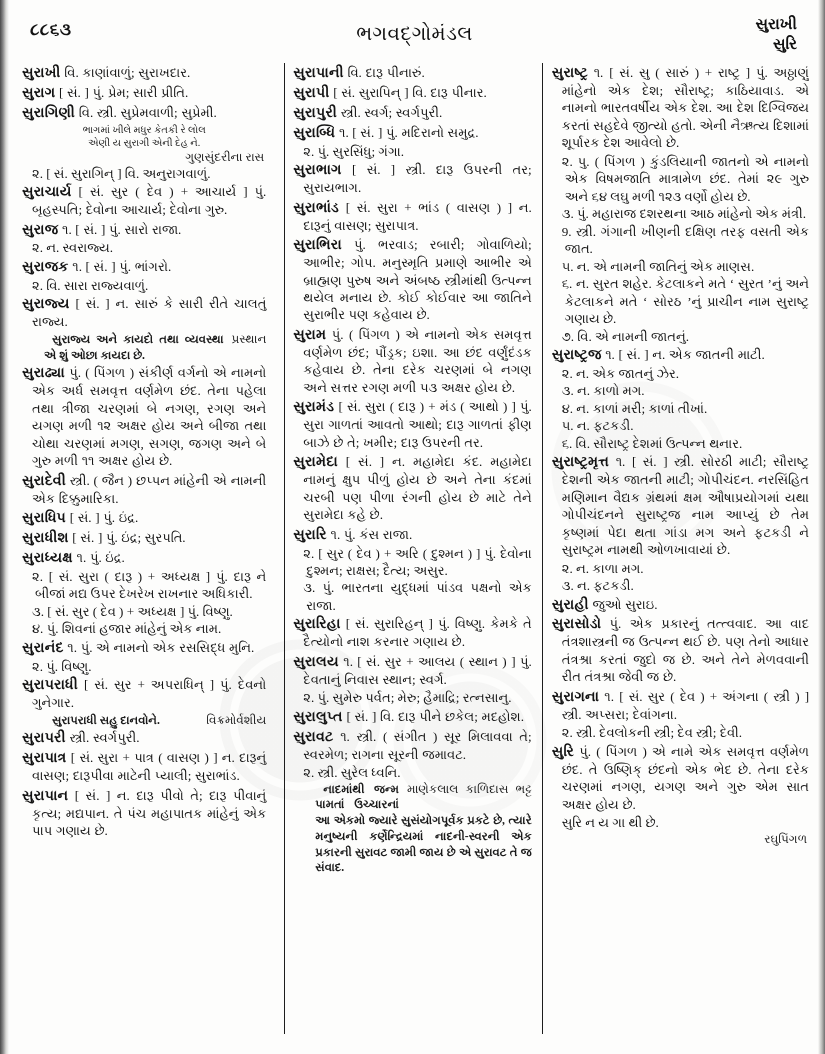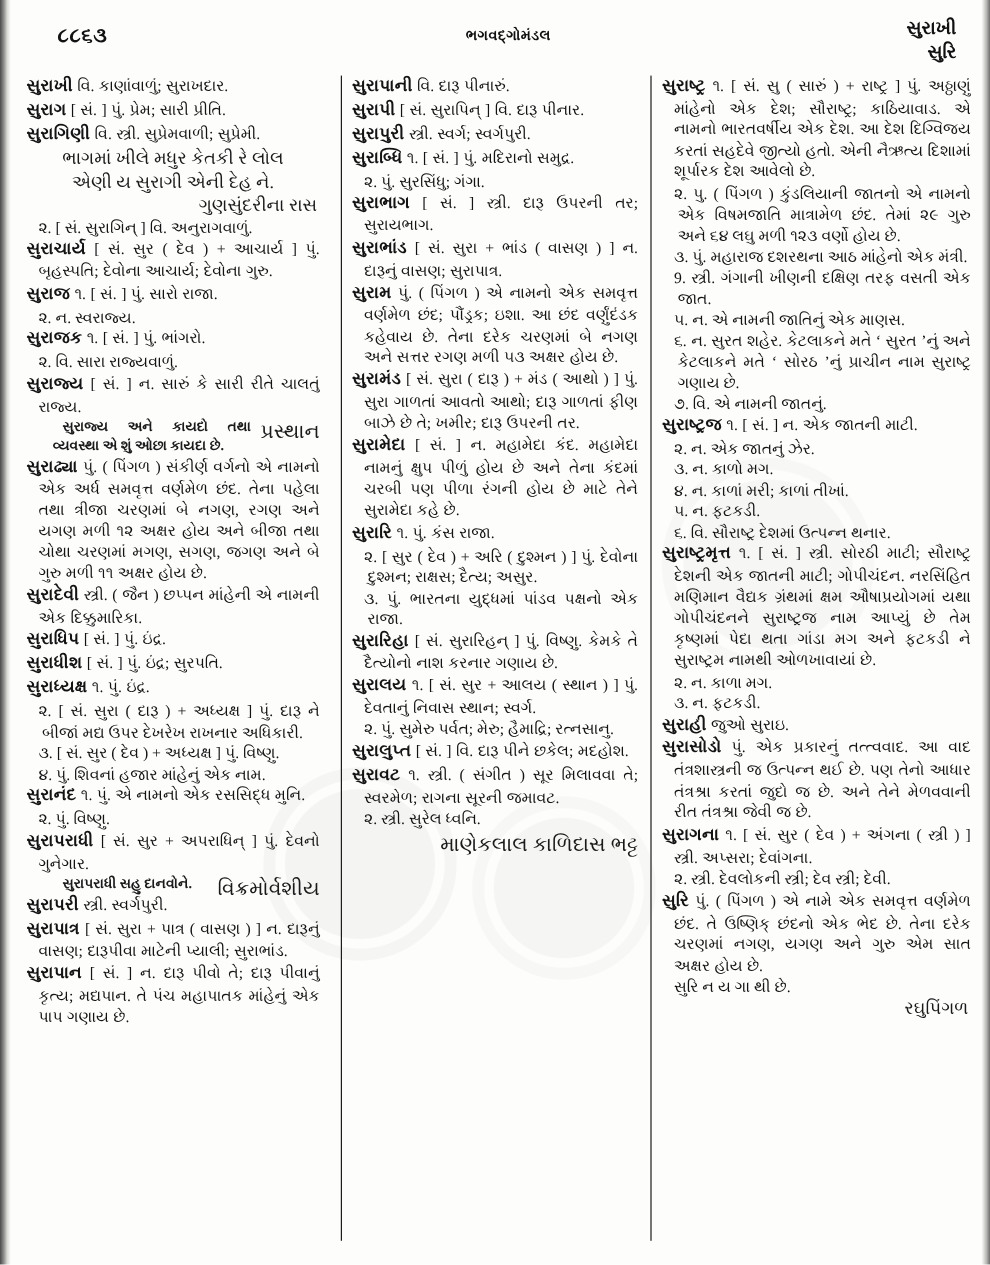--- a/index.html
+++ b/index.html
@@ -43,40 +43,40 @@
     width: 7px;
     background: linear-gradient(to left, #6e6e6e 0, #b9b9b6 3px, rgba(255,255,255,0) 7px);
     pointer-events: none;
     z-index: 5;
   }
 
   
   .head {
     position: absolute;
     top: 14px;
-    left: 36px;
+    left: 18px;
     right: 14px;
     height: 48px;
   }
   .folio {
     position: absolute;
     left: 12px;
     top: 6px;
     font-size: 17px;
     font-weight: bold;
     letter-spacing: 0.5px;
     color: #121212;
   }
   .booktitle {
     position: absolute;
     left: 0; right: 0;
     top: 8px;
     text-align: center;
-    font-size: 12px;
-    font-weight: bold;
+    font-size: 20px;
+    font-weight: normal;
     color: #101010;
     letter-spacing: 0.3px;
   }
   .guide {
     position: absolute;
     right: 14px;
     top: 0px;
     text-align: right;
     font-size: 15.5px;
     font-weight: bold;
@@ -131,44 +131,45 @@
   }
   .sense {
     padding-left: 13px;
     text-indent: -3px;
     font-size: 13.1px;
     line-height: 1.335;
     color: #131313;
     text-align: justify;
   }
   .quote {
-    font-size: 15px;
+    font-size: 10px;
     line-height: 1.34;
     color: #1a1a1a;
     text-align: center;
     padding: 0 4px;
   }
   .quote-block {
     font-size: 11.6px;
     line-height: 1.36;
     color: #1a1a1a;
     padding-left: 22px;
     text-indent: 8px;
     text-align: justify;
   }
   .cite {
-    font-size: 15px;
+    font-size: 12px;
     text-align: right;
     color: #1a1a1a;
     padding-right: 2px;
   }
   .cite-inline {
     float: right;
-    font-size: 17px;
-    color: #1a1a1a;
+    font-size: 12px;
+    color: #1a1a1a;
+    font-family: Liberation Mono, monospace;
   }
   .b { font-weight: bold; }
 </style>
 </head>
 <body>
 
 <div id="page">
 
   <div class="head">
     <div class="folio">૮૮૬૩</div>
@@ -215,33 +216,34 @@
         <div class="entry hang"><span class="hw">સુરાપાન</span><span> [ સં. ] ન. દારૂ પીવો તે; દારૂ પીવાનું કૃત્ય; મદ્યપાન. તે પંચ મહાપાતક માંહેનું એક પાપ ગણાય છે.</span></div>
       </div>
     <div class="col col2" id="col2">
         <div class="entry hang"><span class="hw">સુરાપાની</span><span> વિ. દારૂ પીનારું.</span></div>
         <div class="entry hang"><span class="hw">સુરાપી</span><span> [ સં. સુરાપિન્ ] વિ. દારૂ પીનાર.</span></div>
         <div class="entry hang"><span class="hw">સુરાપુરી</span><span> સ્ત્રી. સ્વર્ગ; સ્વર્ગપુરી.</span></div>
         <div class="entry hang"><span class="hw">સુરાબ્ધિ</span><span> ૧. [ સં. ] પું. મદિરાનો સમુદ્ર.</span></div>
         <div class="sense">૨. પું. સુરસિંધુ; ગંગા.</div>
         <div class="entry hang"><span class="hw">સુરાભાગ</span><span> [ સં. ] સ્ત્રી. દારૂ ઉપરની તર; સુરાયભાગ.</span></div>
         <div class="entry hang"><span class="hw">સુરાભાંડ</span><span> [ સં. સુરા + ભાંડ ( વાસણ ) ] ન. દારૂનું વાસણ; સુરાપાત્ર.</span></div>
+        <div class="entry hang"><span class="hw">સુરાભિરા</span><span> પું. ભરવાડ; રબારી; ગોવાળિયો; આભીર; ગોપ. મનુસ્મૃતિ પ્રમાણે આભીર એ બ્રાહ્મણ પુરુષ અને અંબષ્ઠ સ્ત્રીમાંથી ઉત્પન્ન થયેલ મનાય છે. કોઈ કોઈવાર આ જાતિને સુરાભીર પણ કહેવાય છે.</span></div>
         <div class="entry hang"><span class="hw">સુરામ</span><span> પું. ( પિંગળ ) એ નામનો એક સમવૃત્ત વર્ણમેળ છંદ; પૌંડ્રક; ઇશા. આ છંદ વર્ણુંદંડક કહેવાય છે. તેના દરેક ચરણમાં બે નગણ અને સત્તર રગણ મળી ૫૩ અક્ષર હોય છે.</span></div>
         <div class="entry hang"><span class="hw">સુરામંડ</span><span> [ સં. સુરા ( દારૂ ) + મંડ ( આથો ) ] પું. સુરા ગાળતાં આવતો આથો; દારૂ ગાળતાં ફીણ બાઝે છે તે; ખમીર; દારૂ ઉપરની તર.</span></div>
         <div class="entry hang"><span class="hw">સુરામેદા</span><span> [ સં. ] ન. મહામેદા કંદ. મહામેદા નામનું ક્ષુપ પીળું હોય છે અને તેના કંદમાં ચરબી પણ પીળા રંગની હોય છે માટે તેને સુરામેદા કહે છે.</span></div>
         <div class="entry hang"><span class="hw">સુરારિ</span><span> ૧. પું. કંસ રાજા.</span></div>
         <div class="sense">૨. [ સુર ( દેવ ) + અરિ ( દુશ્મન ) ] પું. દેવોના દુશ્મન; રાક્ષસ; દૈત્ય; અસુર.</div>
         <div class="sense">૩. પું. ભારતના યુદ્ધમાં પાંડવ પક્ષનો એક રાજા.</div>
         <div class="entry hang"><span class="hw">સુરારિહા</span><span> [ સં. સુરારિહન્ ] પું. વિષ્ણુ. કેમકે તે દૈત્યોનો નાશ કરનાર ગણાય છે.</span></div>
         <div class="entry hang"><span class="hw">સુરાલય</span><span> ૧. [ સં. સુર + આલય ( સ્થાન ) ] પું. દેવતાનું નિવાસ સ્થાન; સ્વર્ગ.</span></div>
         <div class="sense">૨. પું. સુમેરુ પર્વત; મેરુ; હૈમાદ્રિ; રત્નસાનુ.</div>
         <div class="entry hang"><span class="hw">સુરાલુપ્ત</span><span> [ સં. ] વિ. દારૂ પીને છકેલ; મદહોશ.</span></div>
         <div class="entry hang"><span class="hw">સુરાવટ</span><span> ૧. સ્ત્રી. ( સંગીત ) સૂર મિલાવવા તે; સ્વરમેળ; રાગના સૂરની જમાવટ.</span></div>
         <div class="sense">૨. સ્ત્રી. સુરેલ ધ્વનિ.</div>
-        <div class="quote-block"><span class="cite-inline">માણેકલાલ કાળિદાસ ભટ્ટ</span></div>
+        <div class="quote-block"><span class="cite-inline">માણેકલાલ કાળિદાસ ભટ્ટ</span><span class="b">નાદમાંથી જન્મ પામતાં ઉચ્ચારનાં આ એકમો જ્યારે સુસંયોગપૂર્વક પ્રકટે છે, ત્યારે મનુષ્યની કર્ણેન્દ્રિયમાં નાદની-સ્વરની એક પ્રકારની સુરાવટ જામી જાય છે એ સુરાવટ તે જ સંવાદ.</span></div>
       </div>
     <div class="col col3" id="col3">
         <div class="entry hang"><span class="hw">સુરાષ્ટ્ર</span><span> ૧. [ સં. સુ ( સારું ) + રાષ્ટ્ર ] પું. અઠ્ઠાણું માંહેનો એક દેશ; સૌરાષ્ટ્ર; કાઠિયાવાડ. એ નામનો ભારતવર્ષીય એક દેશ. આ દેશ દિગ્વિજય કરતાં સહદેવે જીત્યો હતો. એની નૈઋત્ય દિશામાં શૂર્પારક દેશ આવેલો છે.</span></div>
         <div class="sense">૨. પુ. ( પિંગળ ) કુંડલિયાની જાતનો એ નામનો એક વિષમજાતિ માત્રામેળ છંદ. તેમાં ૨૯ ગુરુ અને ૬૪ લઘુ મળી ૧૨૩ વર્ણો હોય છે.</div>
         <div class="sense">૩. પું. મહારાજ દશરથના આઠ માંહેનો એક મંત્રી.</div>
         <div class="sense">9. સ્ત્રી. ગંગાની ખીણની દક્ષિણ તરફ વસતી એક જાત.</div>
         <div class="sense">૫. ન. એ નામની જાતિનું એક માણસ.</div>
         <div class="sense">૬. ન. સુરત શહેર. કેટલાકને મતે ‘ સુરત ’નું અને કેટલાકને મતે ‘ સોરઠ ’નું પ્રાચીન નામ સુરાષ્ટ્ર ગણાય છે.</div>
         <div class="sense">૭. વિ. એ નામની જાતનું.</div>
         <div class="entry hang"><span class="hw">સુરાષ્ટ્રજ</span><span> ૧. [ સં. ] ન. એક જાતની માટી.</span></div>

